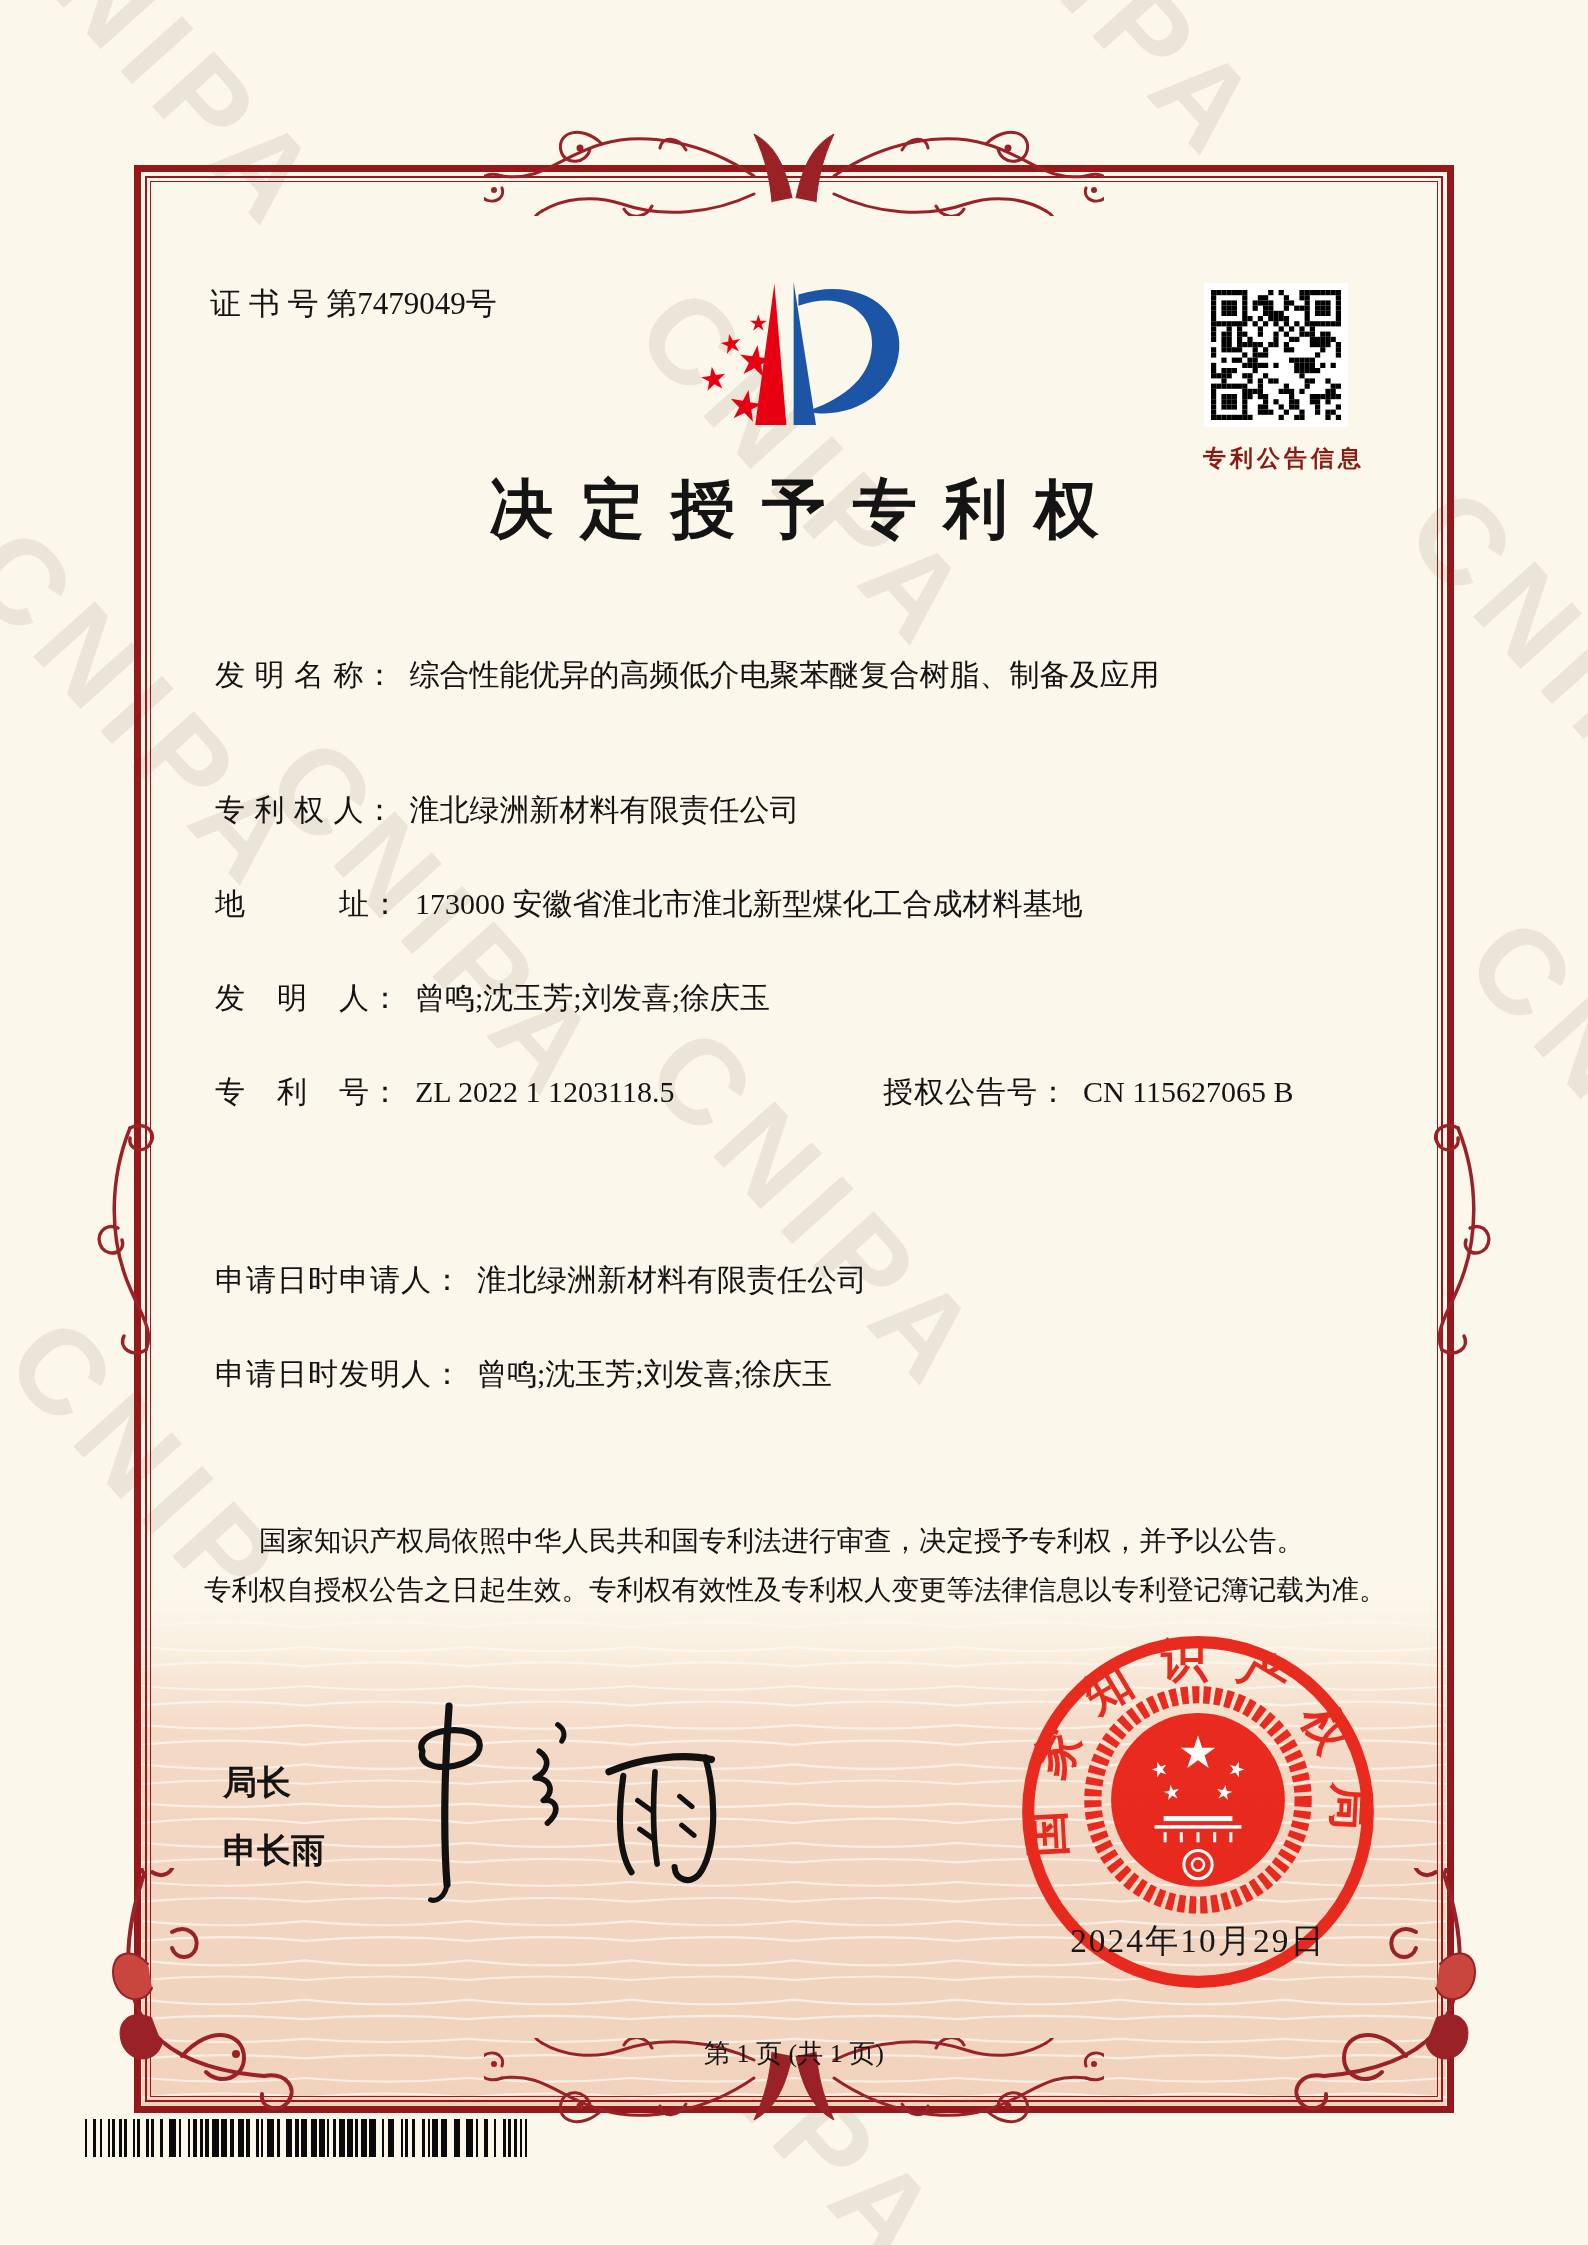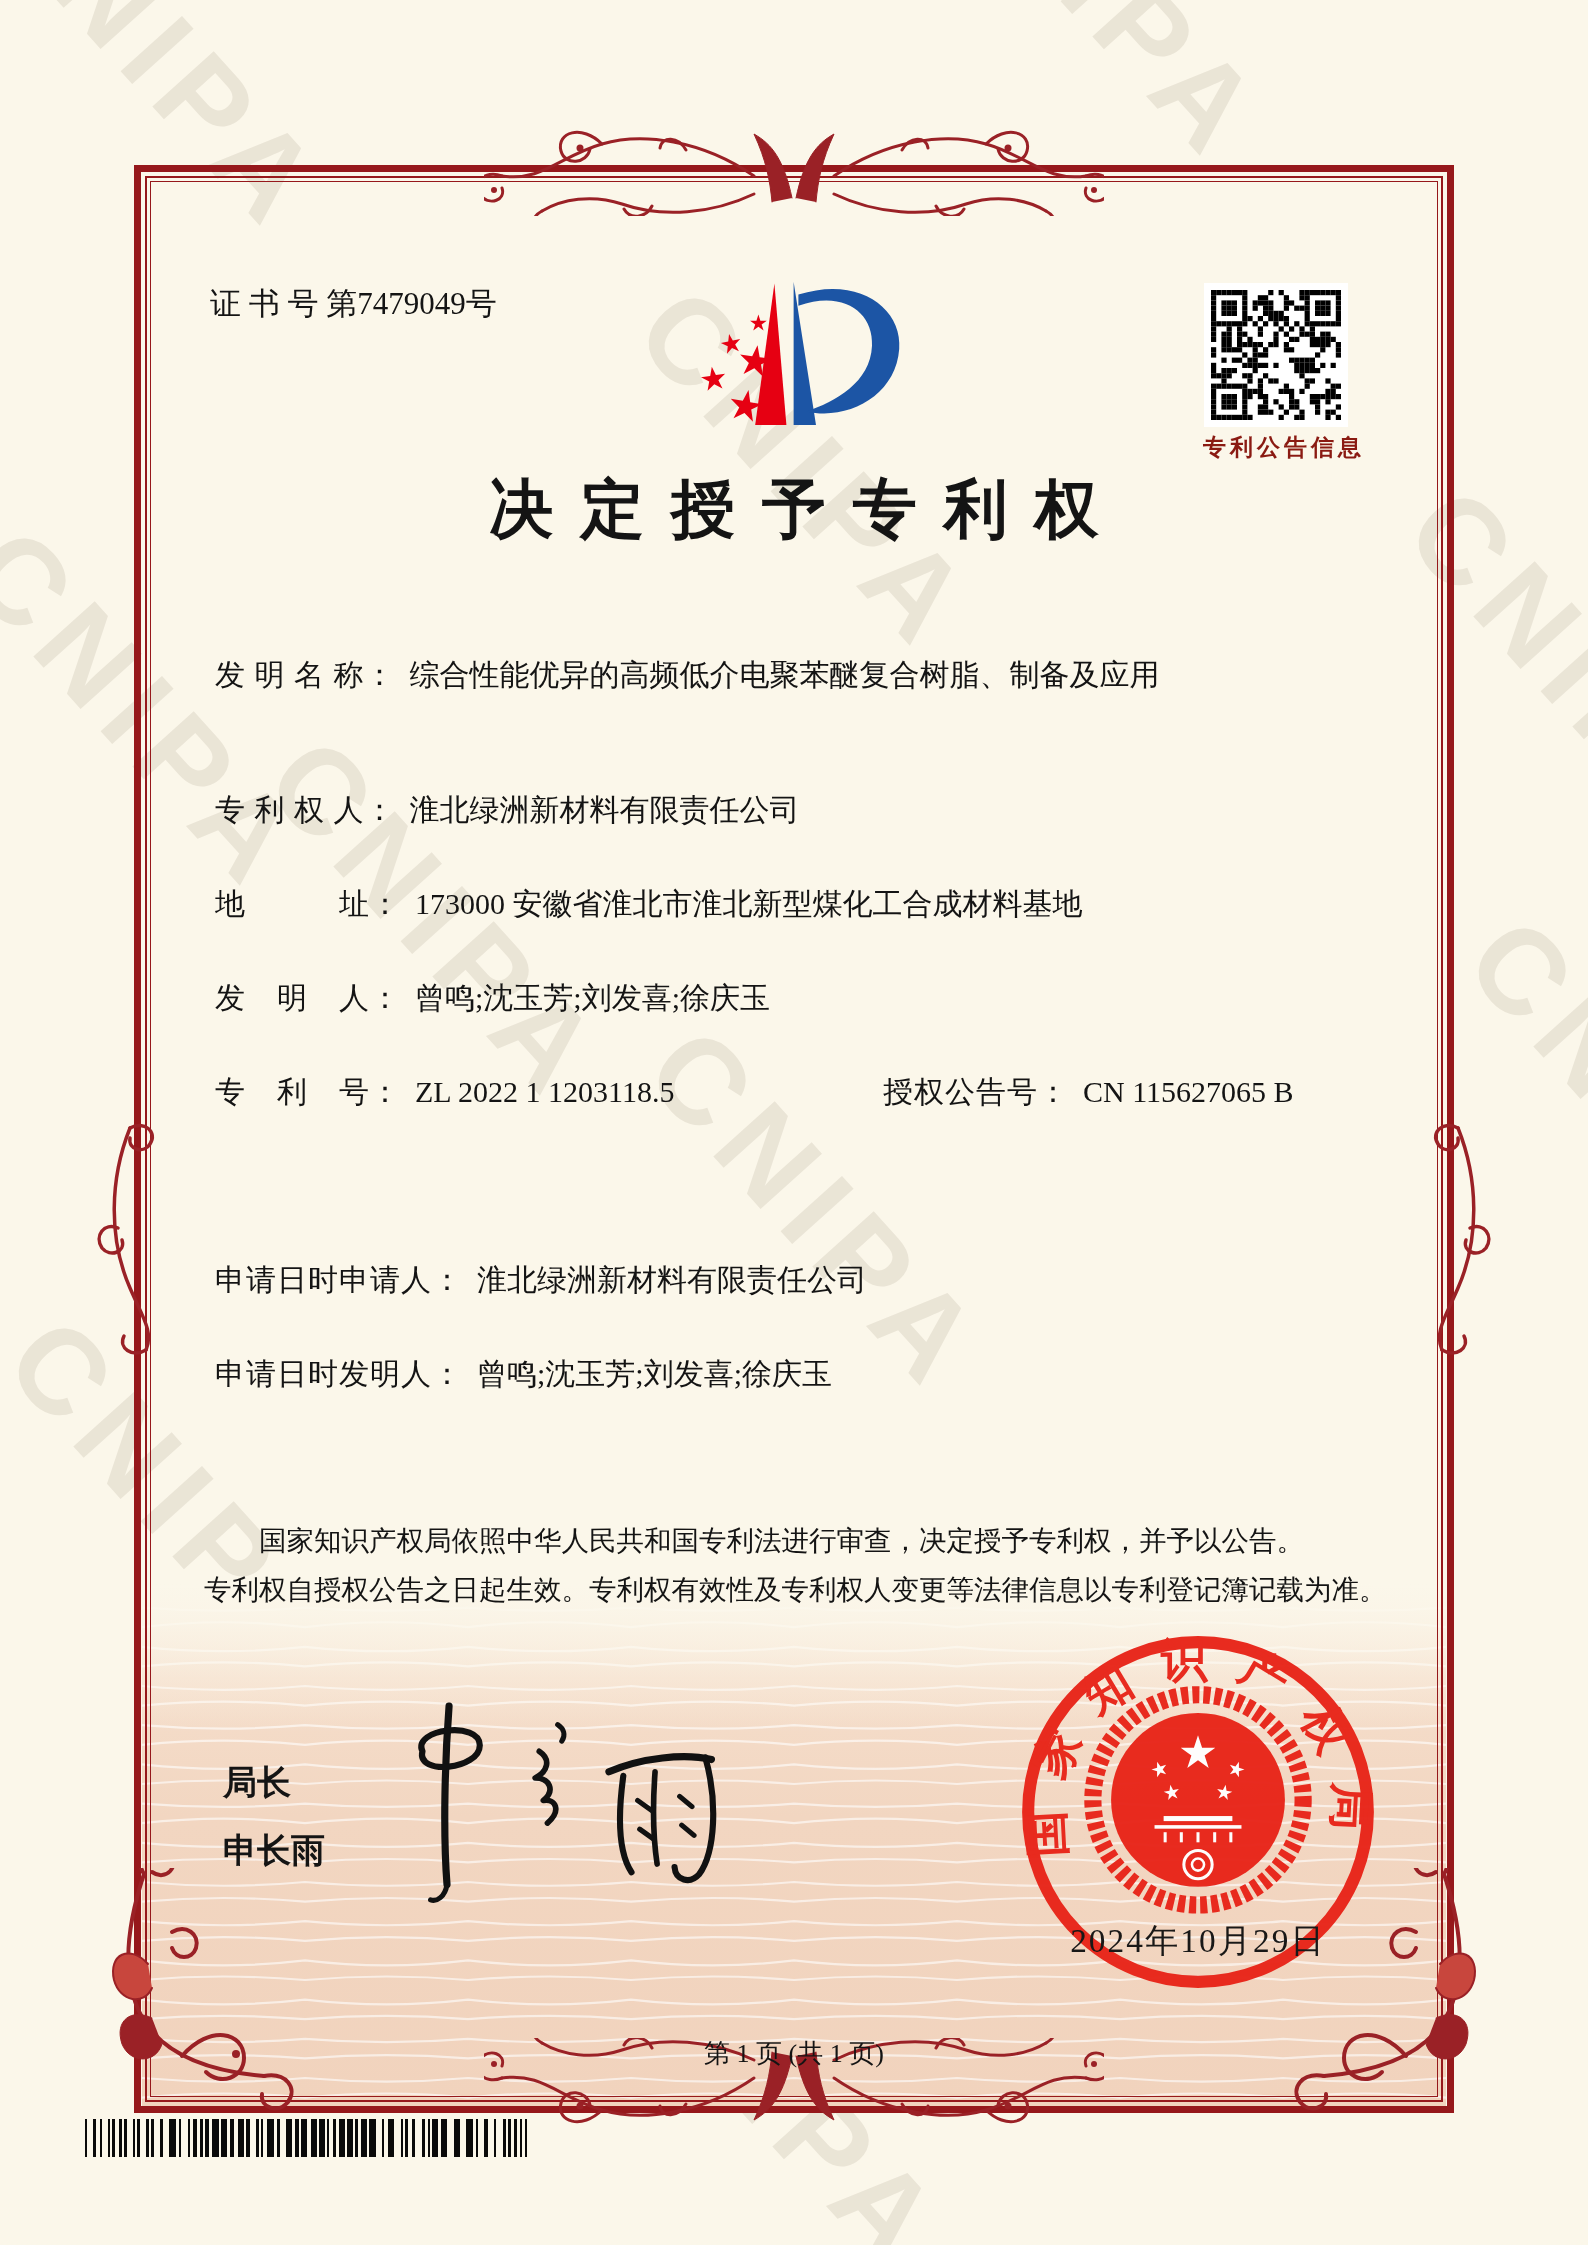--- a/index.html
+++ b/index.html
@@ -35,21 +35,21 @@
   .band::after{
     content:"";position:absolute;left:0;top:0;width:100%;height:150px;
     background:linear-gradient(180deg,#FBF7EA 0%,rgba(251,247,234,0) 100%);
   }
   .band svg{position:absolute;inset:0;}
   
   .cert-no{position:absolute;left:210px;top:283px;font-size:31px;z-index:4;}
   .logo{position:absolute;left:672px;top:258px;width:240px;height:190px;z-index:4;}
   .qr-wrap{position:absolute;left:1203px;top:283px;width:146px;z-index:4;text-align:center;}
   .qr-box{background:#fff;width:130px;height:130px;margin:0 auto;padding:7px;box-sizing:content-box;}
-  .qr-label{margin-top:5px;font-size:23px;letter-spacing:4px;color:#8A1A12;font-weight:bold;white-space:nowrap;}
+  .qr-label{margin-top:16px;font-size:23px;letter-spacing:4px;color:#8A1A12;font-weight:bold;white-space:nowrap;}
   .doc-title{
     position:absolute;left:134px;top:466px;width:1320px;text-align:center;
     font-size:64px;font-weight:bold;letter-spacing:0.42em;text-indent:0.42em;z-index:4;
   }
   
   .row{position:absolute;left:215px;width:1240px;font-size:30px;white-space:nowrap;z-index:4;}
   .row .lbl{letter-spacing:1px;}
   .row .val{margin-left:14px;margin-top:45px;}
   .row .pair2{position:absolute;left:668px;top:0;}
   

